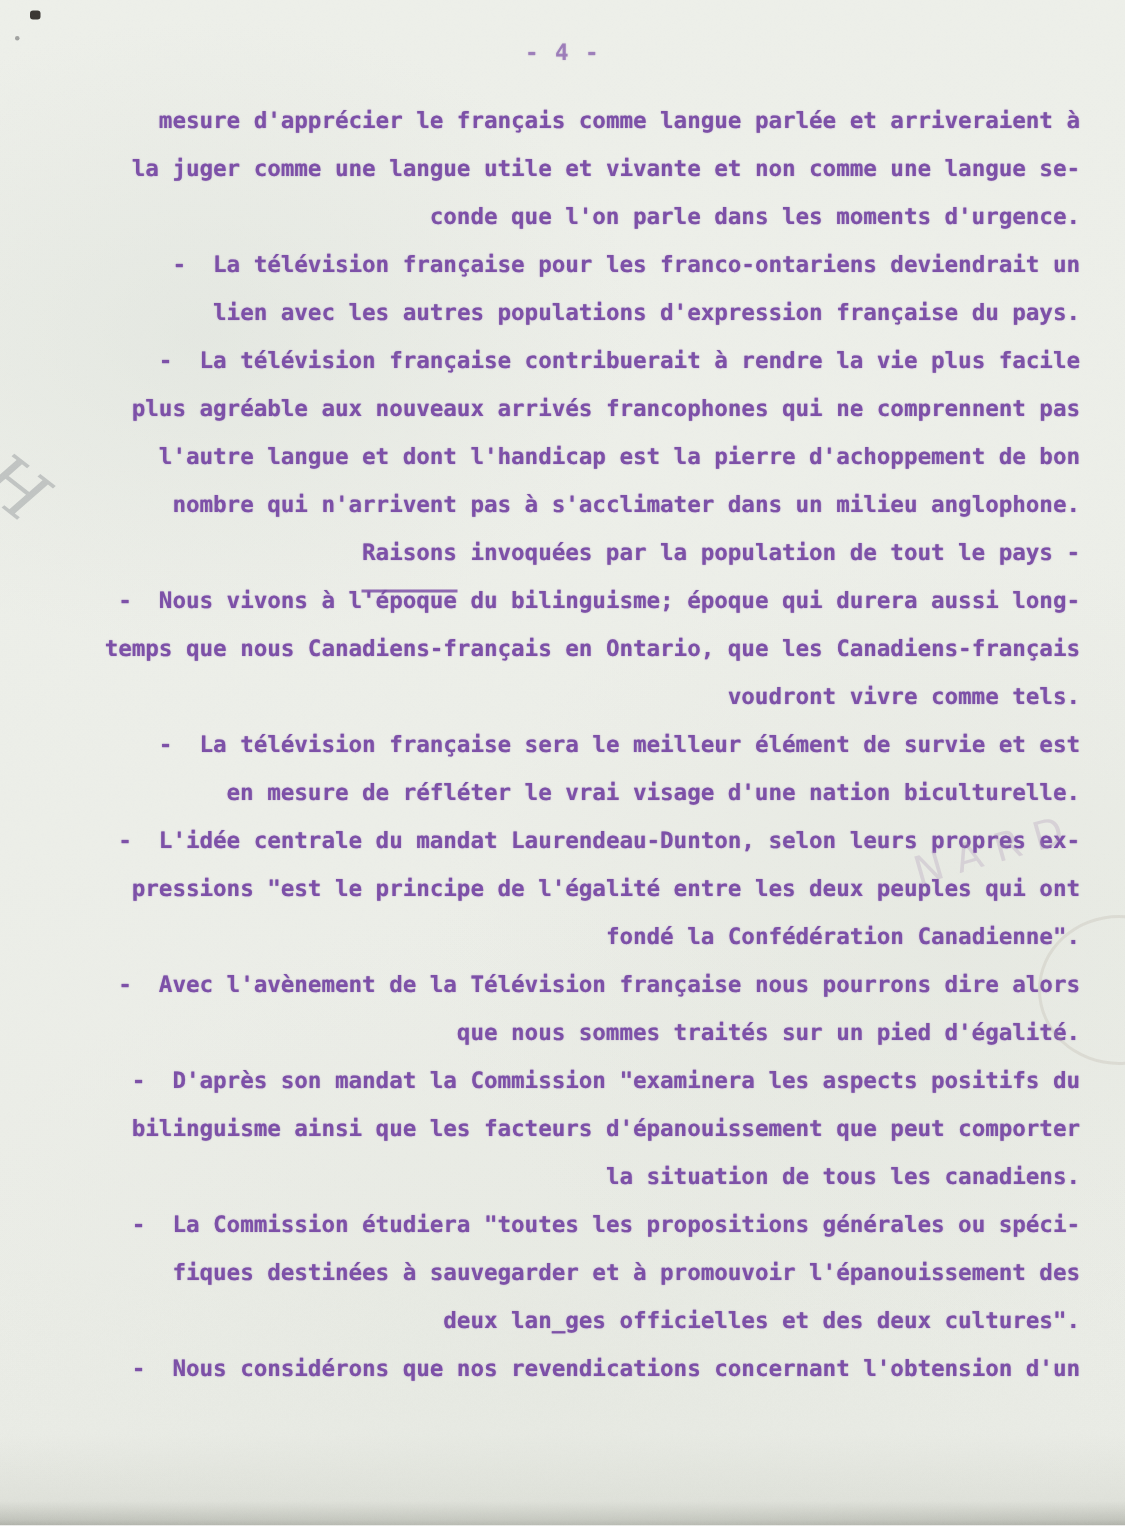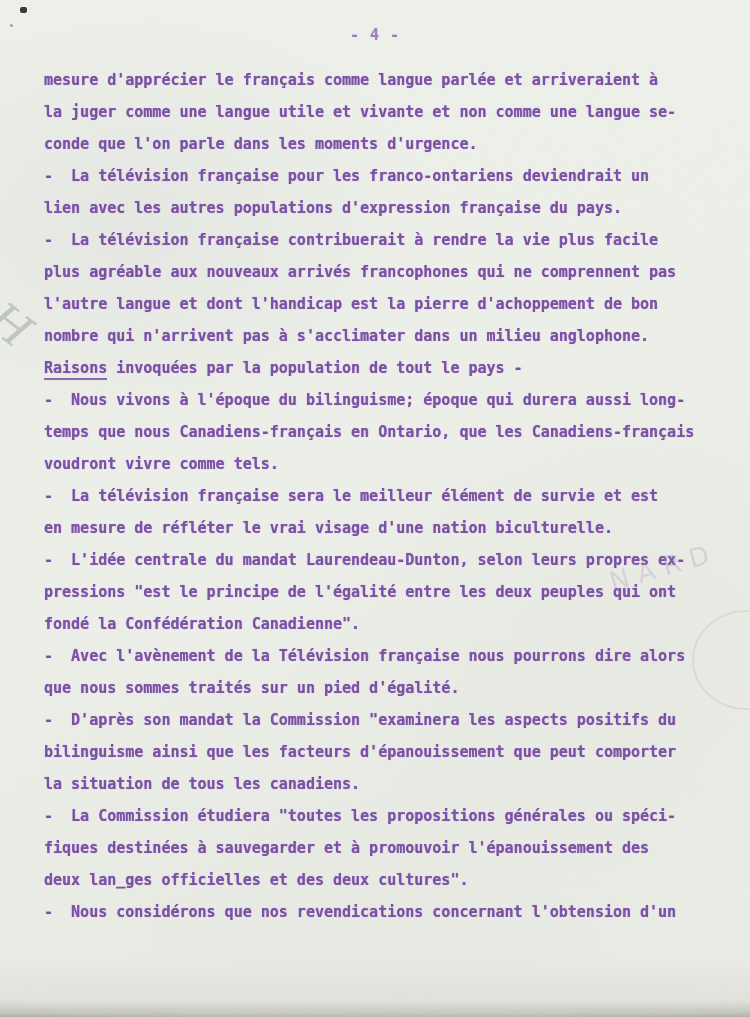--- a/index.html
+++ b/index.html
@@ -45,24 +45,24 @@
     left: 44px;
     width: 676px;
     color: #7c4fa7;
     font-size: 15px;
     font-weight: bold;
     line-height: 32px;
     letter-spacing: 0px;
     white-space: pre;
     text-shadow: 0 0 1px rgba(124, 79, 167, 0.55), 0.3px 0.3px 0 rgba(124, 79, 167, 0.25);
   }
-  .line { height: 32px; }
+  .line { height: 32px; text-align: right; }
   .line .u {
     border-bottom: 2px solid rgba(124, 79, 167, 0.85);
-    padding-bottom: 1px;
+    padding-bottom: 16px;
   }
   .pencil-mark {
     position: absolute;
     left: -10px;
     top: 298px;
     font-family: "DejaVu Serif", serif;
     font-style: italic;
     font-size: 46px;
     color: rgba(125, 131, 136, 0.38);
     transform: rotate(38deg);

